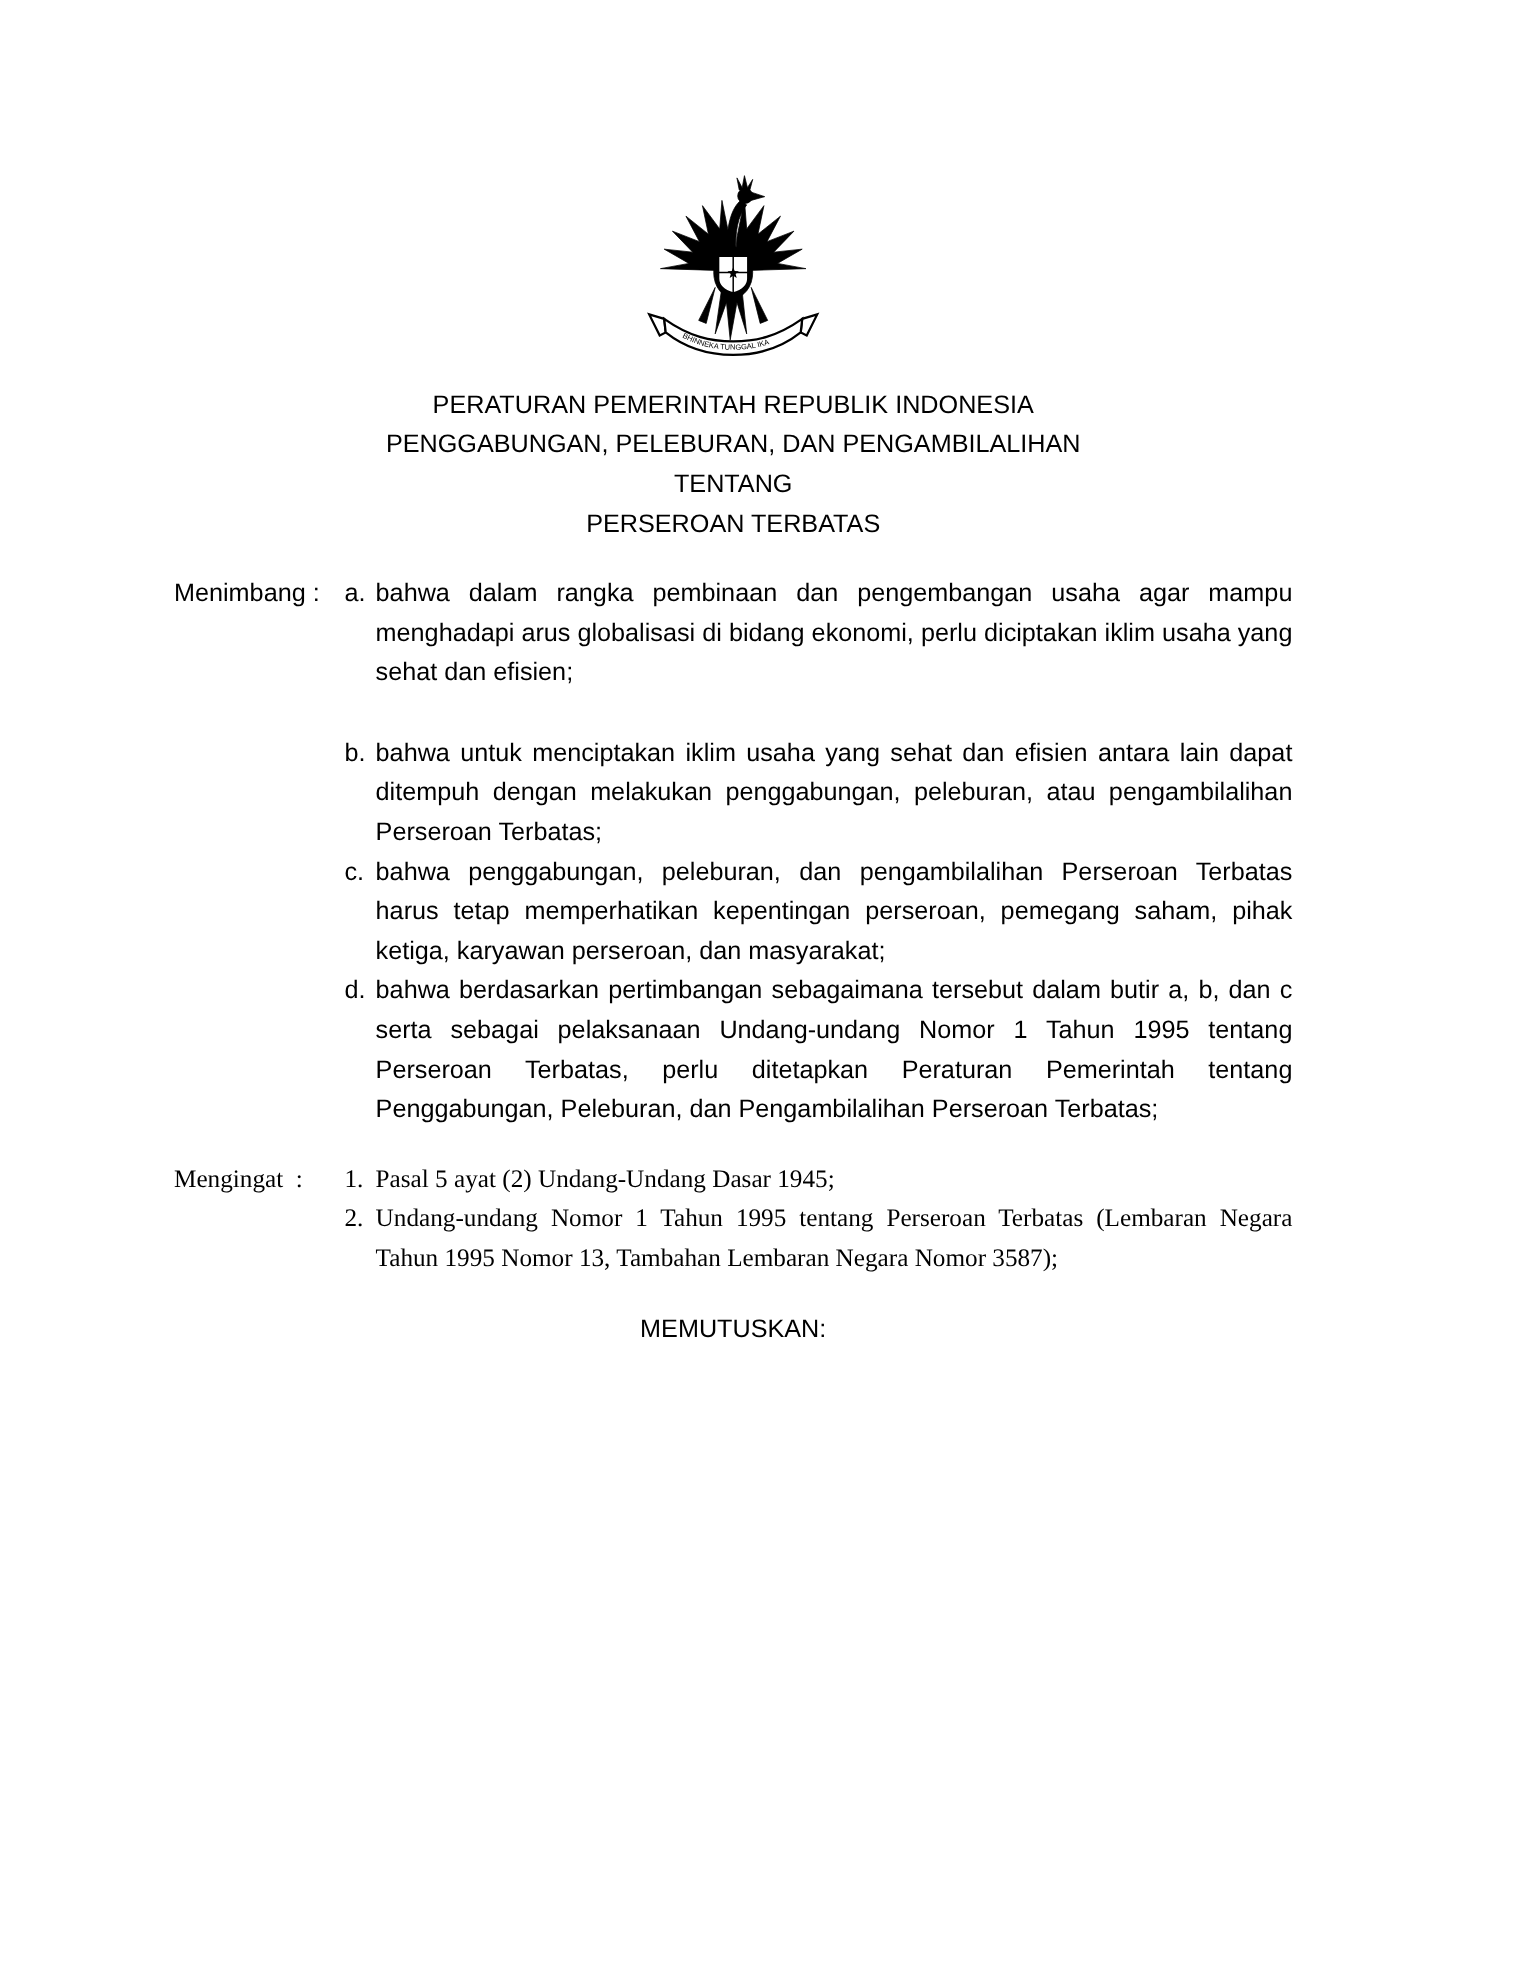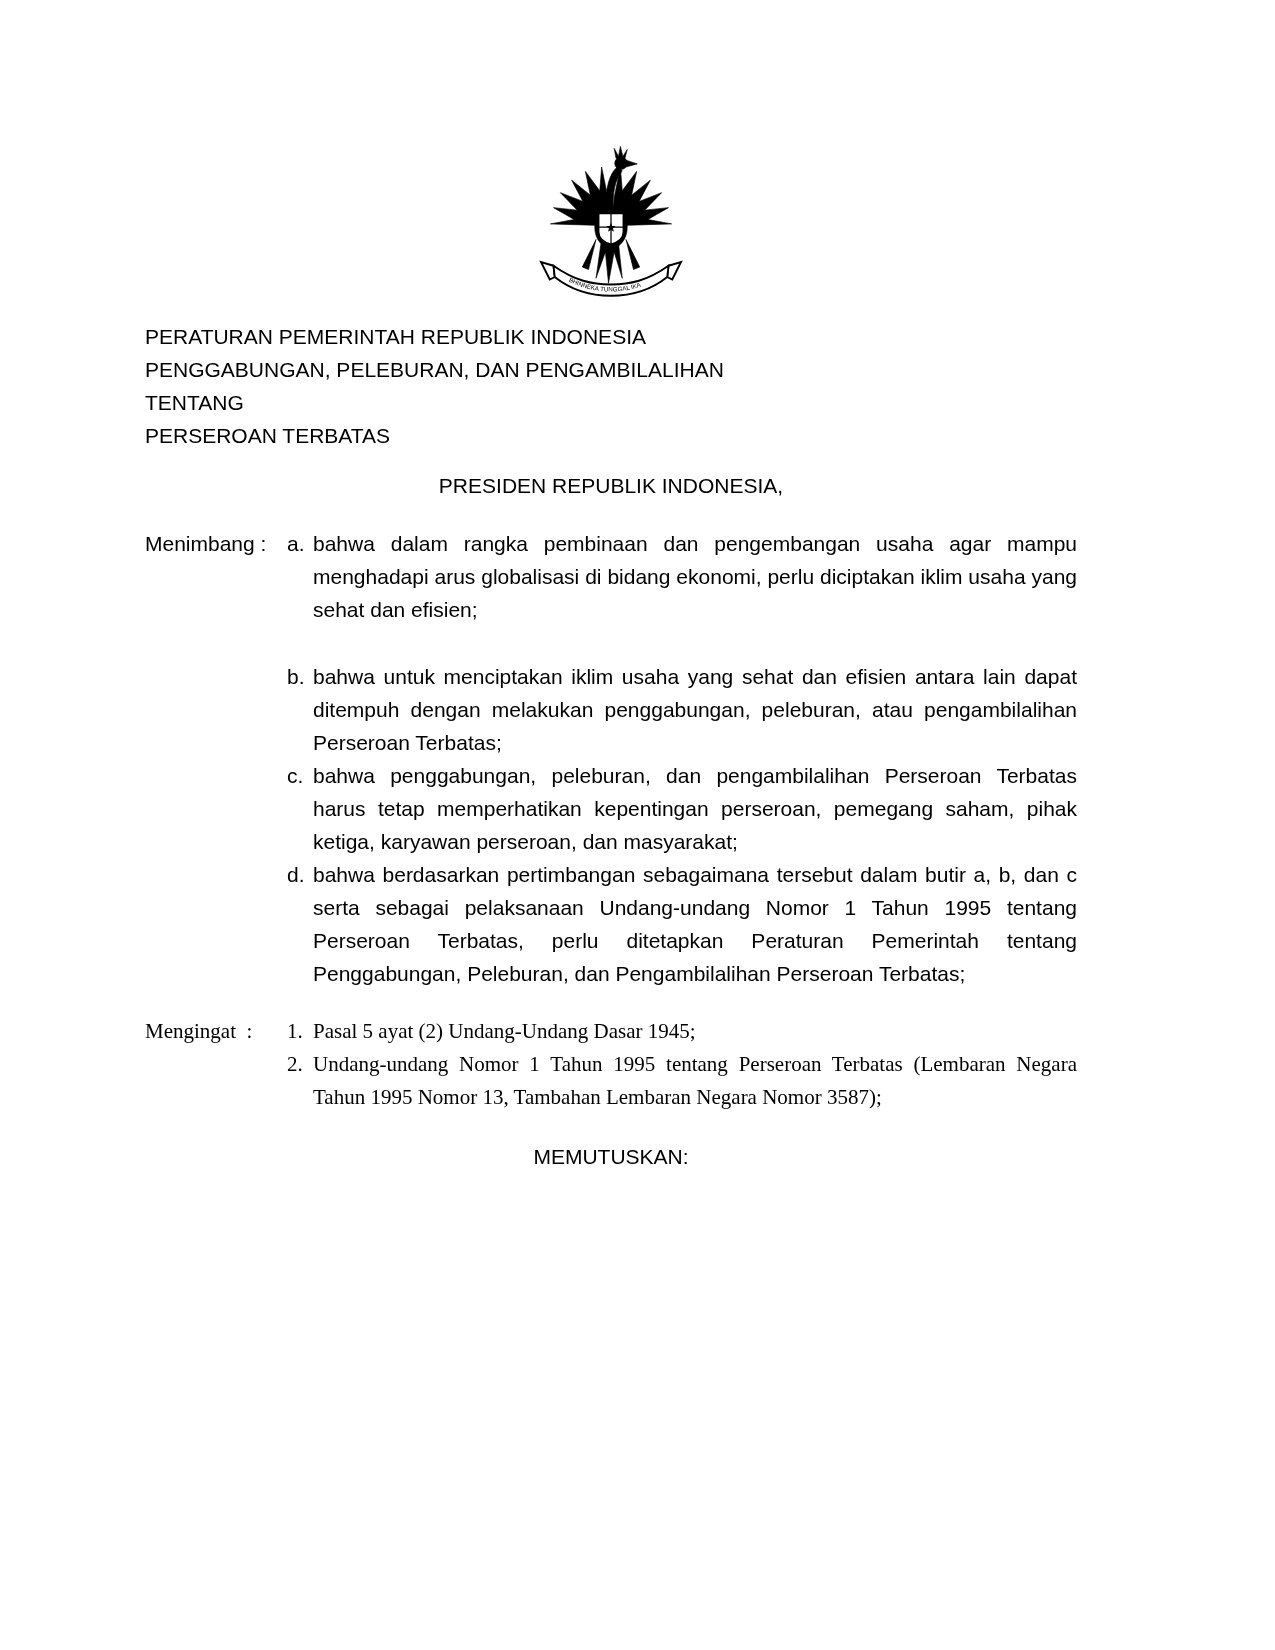--- a/index.html
+++ b/index.html
@@ -5,21 +5,21 @@
   html,body{margin:0;padding:0;}
   body{
     width:1275px;height:1650px;
     background:#ffffff;color:#000000;
     font-family:"Liberation Sans","DejaVu Sans",sans-serif;
     font-size:21px;line-height:33px;
     overflow:hidden;
   }
   .page{padding:138px 198px 0 145px;box-sizing:border-box;}
   .emblem-wrap{text-align:center;margin-bottom:10px;}
-  .title-block{}
+  .title-block{text-align:center;}
   .president-line{text-align:center;margin-top:17px;}
   .clause{display:flex;align-items:flex-start;}
   .clause-label{flex:0 0 142px;width:142px;white-space:pre;}
   .clause-items{flex:1;min-width:0;}
   .clause-item{display:flex;}
   .clause-item .marker{flex:0 0 26px;width:26px;}
   .clause-item .item-text{flex:1;text-align:justify;}
   .menimbang{margin-top:25px;}
   .menimbang .clause-item.gap-after{margin-bottom:34px;}
   .mengingat{margin-top:25px;font-family:Liberation Serif, serif;}
@@ -71,21 +71,20 @@
     </svg>
   </div>
 
   <section class="title-block">
     <div>PERATURAN PEMERINTAH REPUBLIK INDONESIA</div>
     <div>PENGGABUNGAN, PELEBURAN, DAN PENGAMBILALIHAN</div>
     <div>TENTANG</div>
     <div>PERSEROAN TERBATAS</div>
   </section>
 
-  <div class="president-line">PRESIDEN REPUBLIK INDONESIA,</div>
 
   <section class="clause menimbang">
     <div class="clause-label">Menimbang : </div>
     <div class="clause-items">
       <div class="clause-item gap-after">
         <div class="marker">a.</div>
         <div class="item-text">bahwa dalam rangka pembinaan dan pengembangan usaha agar mampu menghadapi arus globalisasi di bidang ekonomi, perlu diciptakan iklim usaha yang sehat dan efisien;</div>
       </div>
       <div class="clause-item">
         <div class="marker">b.</div>

